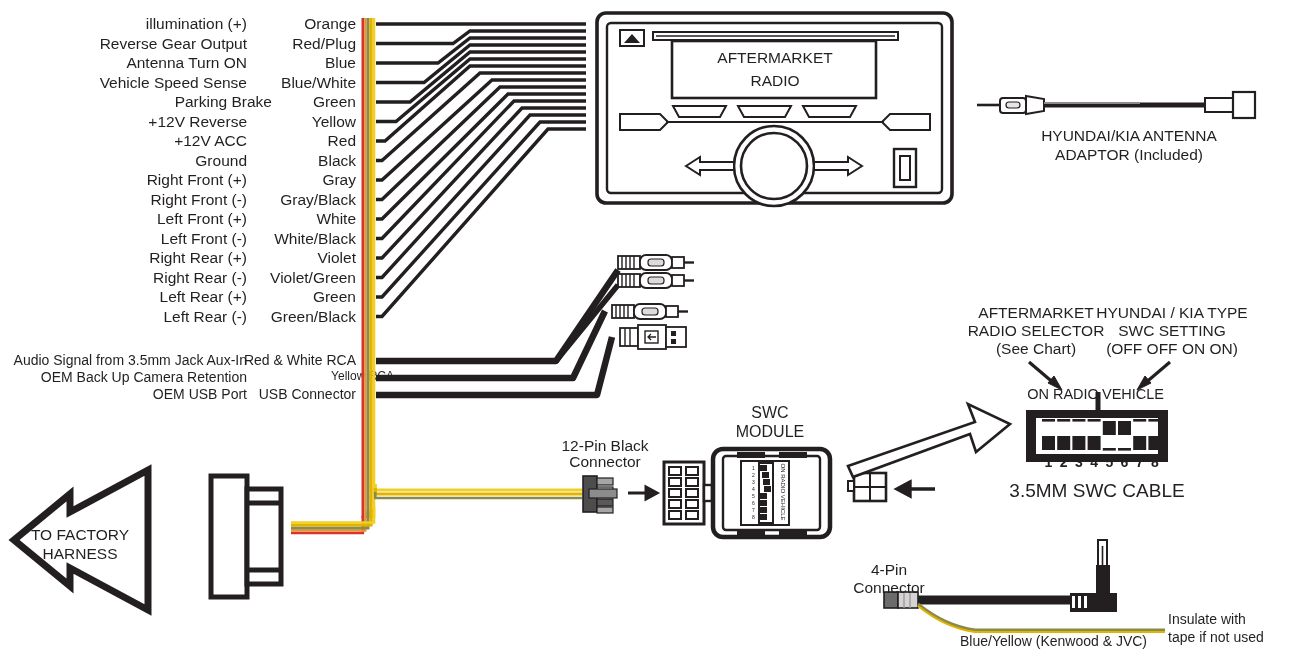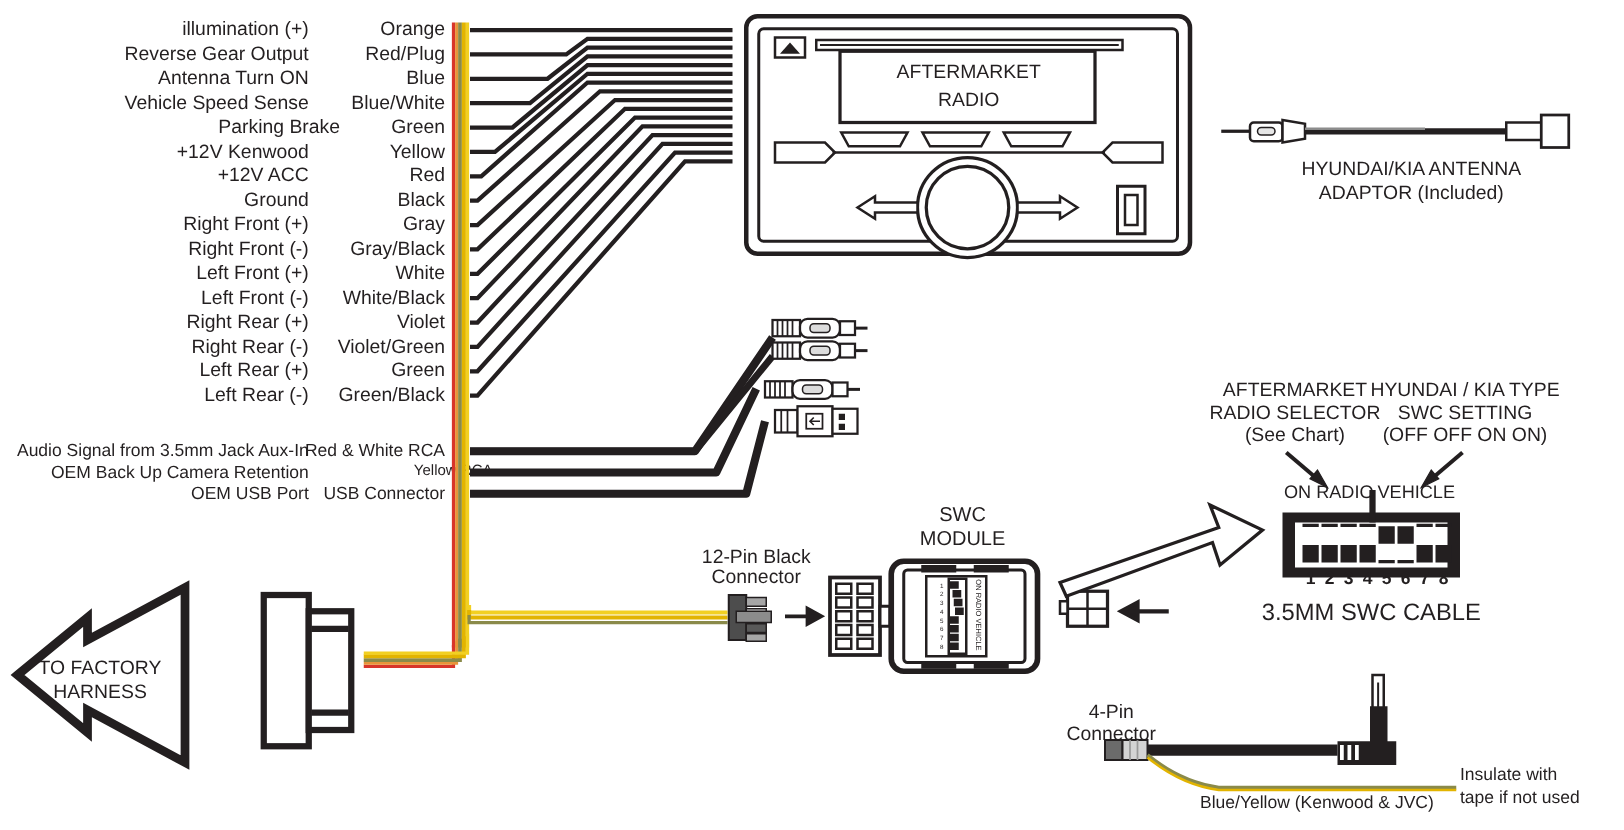--- a/index.html
+++ b/index.html
@@ -18,21 +18,21 @@
 <body>
 
 <div id="stage">
 
   <div id="wire-func-col">
       <div class="lbl fn rt" style="left: 247px; top: 16px;">illumination (+)</div>
       <div class="lbl fn rt" style="left: 247px; top: 35.5px;">Reverse Gear Output</div>
       <div class="lbl fn rt" style="left: 247px; top: 55px;">Antenna Turn ON</div>
       <div class="lbl fn rt" style="left: 247px; top: 74.5px;">Vehicle Speed Sense</div>
       <div class="lbl fn rt" style="left: 250px; top: 94px; margin-left: 22px;">Parking Brake</div>
-      <div class="lbl fn rt" style="left: 247px; top: 113.5px;">+12V Kenwood</div>
+      <div class="lbl fn rt" style="left: 247px; top: 113.5px;">+12V Reverse</div>
       <div class="lbl fn rt" style="left: 247px; top: 133px;">+12V ACC</div>
       <div class="lbl fn rt" style="left: 247px; top: 152.5px;">Ground</div>
       <div class="lbl fn rt" style="left: 247px; top: 172px;">Right Front (+)</div>
       <div class="lbl fn rt" style="left: 247px; top: 191.5px;">Right Front (-)</div>
       <div class="lbl fn rt" style="left: 247px; top: 211px;">Left Front (+)</div>
       <div class="lbl fn rt" style="left: 247px; top: 230.5px;">Left Front (-)</div>
       <div class="lbl fn rt" style="left: 247px; top: 250px;">Right Rear (+)</div>
       <div class="lbl fn rt" style="left: 247px; top: 269.5px;">Right Rear (-)</div>
       <div class="lbl fn rt" style="left: 247px; top: 289px;">Left Rear (+)</div>
       <div class="lbl fn rt" style="left: 247px; top: 308.5px;">Left Rear (-)</div>

